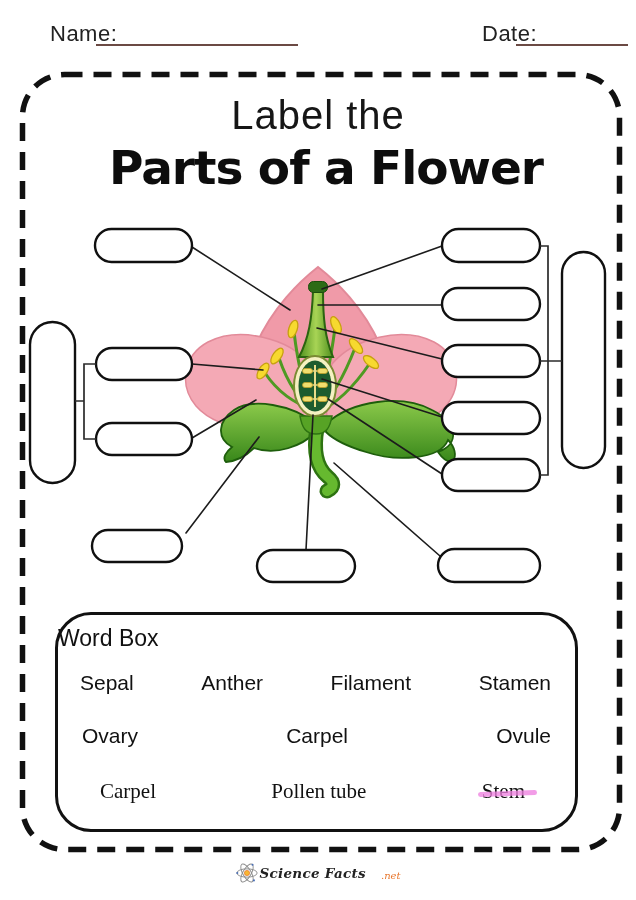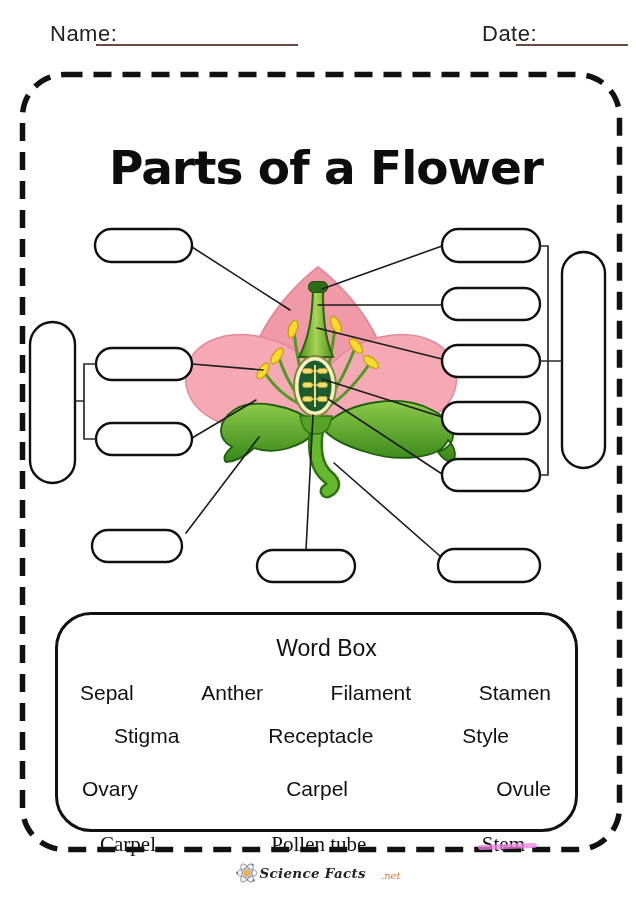--- a/index.html
+++ b/index.html
@@ -19,21 +19,21 @@
     font-size:40px;font-weight:400;letter-spacing:1px;color:#161616;white-space:nowrap;}
   .title2{position:absolute;top:140px;left:8px;width:100%;text-align:center;
     font-family:"DejaVu Sans",sans-serif;font-size:47px;font-weight:bold;
     letter-spacing:-1px;color:#0d0d0d;white-space:nowrap;}
   
   .border-svg{position:absolute;left:0;top:0;}
   .diagram-svg{position:absolute;left:20px;top:215px;}
   
   .word-box{position:absolute;left:55px;top:612px;width:523px;height:220px;
     box-sizing:border-box;border:3px solid #111;border-radius:36px;}
-  .wb-title{margin-top:20px;text-align:center;font-size:23px;color:#111;padding-left:20px;}
+  .wb-title{margin-top:10px;font-size:23px;color:#111;}
   .wb-row{display:flex;justify-content:space-between;align-items:center;font-size:21px;color:#111;gap:47px;}
   .wb-row1{margin-top:19px;padding:0 24px 0 22px;}
   .wb-row2{margin-top:19px;padding:0 66px 0 56px;}
   .wb-row3{margin-top:29px;padding:0 24px 0 24px;}
   .wb-row4{margin-top:31px;padding:0 50px 0 42px;font-family:Liberation Serif, serif;}
   .word{position:relative;white-space:nowrap;}
   .strike-overlay{position:absolute;left:-4px;right:-12px;top:46%;height:5px;
     background:#ee82e0;opacity:.78;border-radius:3px;transform:rotate(-2deg);}
   
   .footer{position:absolute;left:0;top:861px;width:100%;display:flex;
@@ -50,20 +50,21 @@
 
   <div class="hdr-label name-label">Name:</div>
   <div class="write-line name-line"></div>
   <div class="hdr-label date-label">Date:</div>
   <div class="write-line date-line"></div>
 
   <svg class="border-svg" width="636" height="900" viewBox="0 0 636 900">
     <rect x="22.5" y="74.5" width="597" height="775" rx="42" ry="42" fill="none" stroke="#111" stroke-width="5.5" stroke-dasharray="18 11"></rect>
   </svg>
 
+  <div class="title1">Label the</div>
   <div class="title2">Parts of a Flower</div>
 
   <svg class="diagram-svg" width="600" height="385" viewBox="20 215 600 385">
     <defs>
       <linearGradient id="sepalGrad" x1="0" y1="0" x2="0" y2="1">
         <stop offset="0" stop-color="#8BC94A"></stop>
           <stop offset="1" stop-color="#38871A"></stop>
       </linearGradient>
       <linearGradient id="styleGrad" x1="0" y1="0" x2="1" y2="0">
         <stop offset="0" stop-color="#4E8F1E"></stop>
@@ -161,25 +162,20 @@
   </svg>
 
   <div class="word-box">
     <div class="wb-title">Word Box</div>
     <div class="wb-row wb-row1">
       <span class="word">Sepal</span>
       <span class="word">Anther</span>
       <span class="word">Filament</span>
       <span class="word">Stamen</span>
     </div>
-    <div class="wb-row wb-row2">
-      <span class="word">Stigma</span>
-      <span class="word">Receptacle</span>
-      <span class="word">Style</span>
-    </div>
     <div class="wb-row wb-row3">
       <span class="word">Ovary</span>
       <span class="word">Carpel</span>
       <span class="word">Ovule</span>
     </div>
     <div class="wb-row wb-row4">
       <span class="word">Carpel</span>
       <span class="word">Pollen tube</span>
       <span class="word"><span>Stem</span><span class="strike-overlay"></span></span>
     </div>

